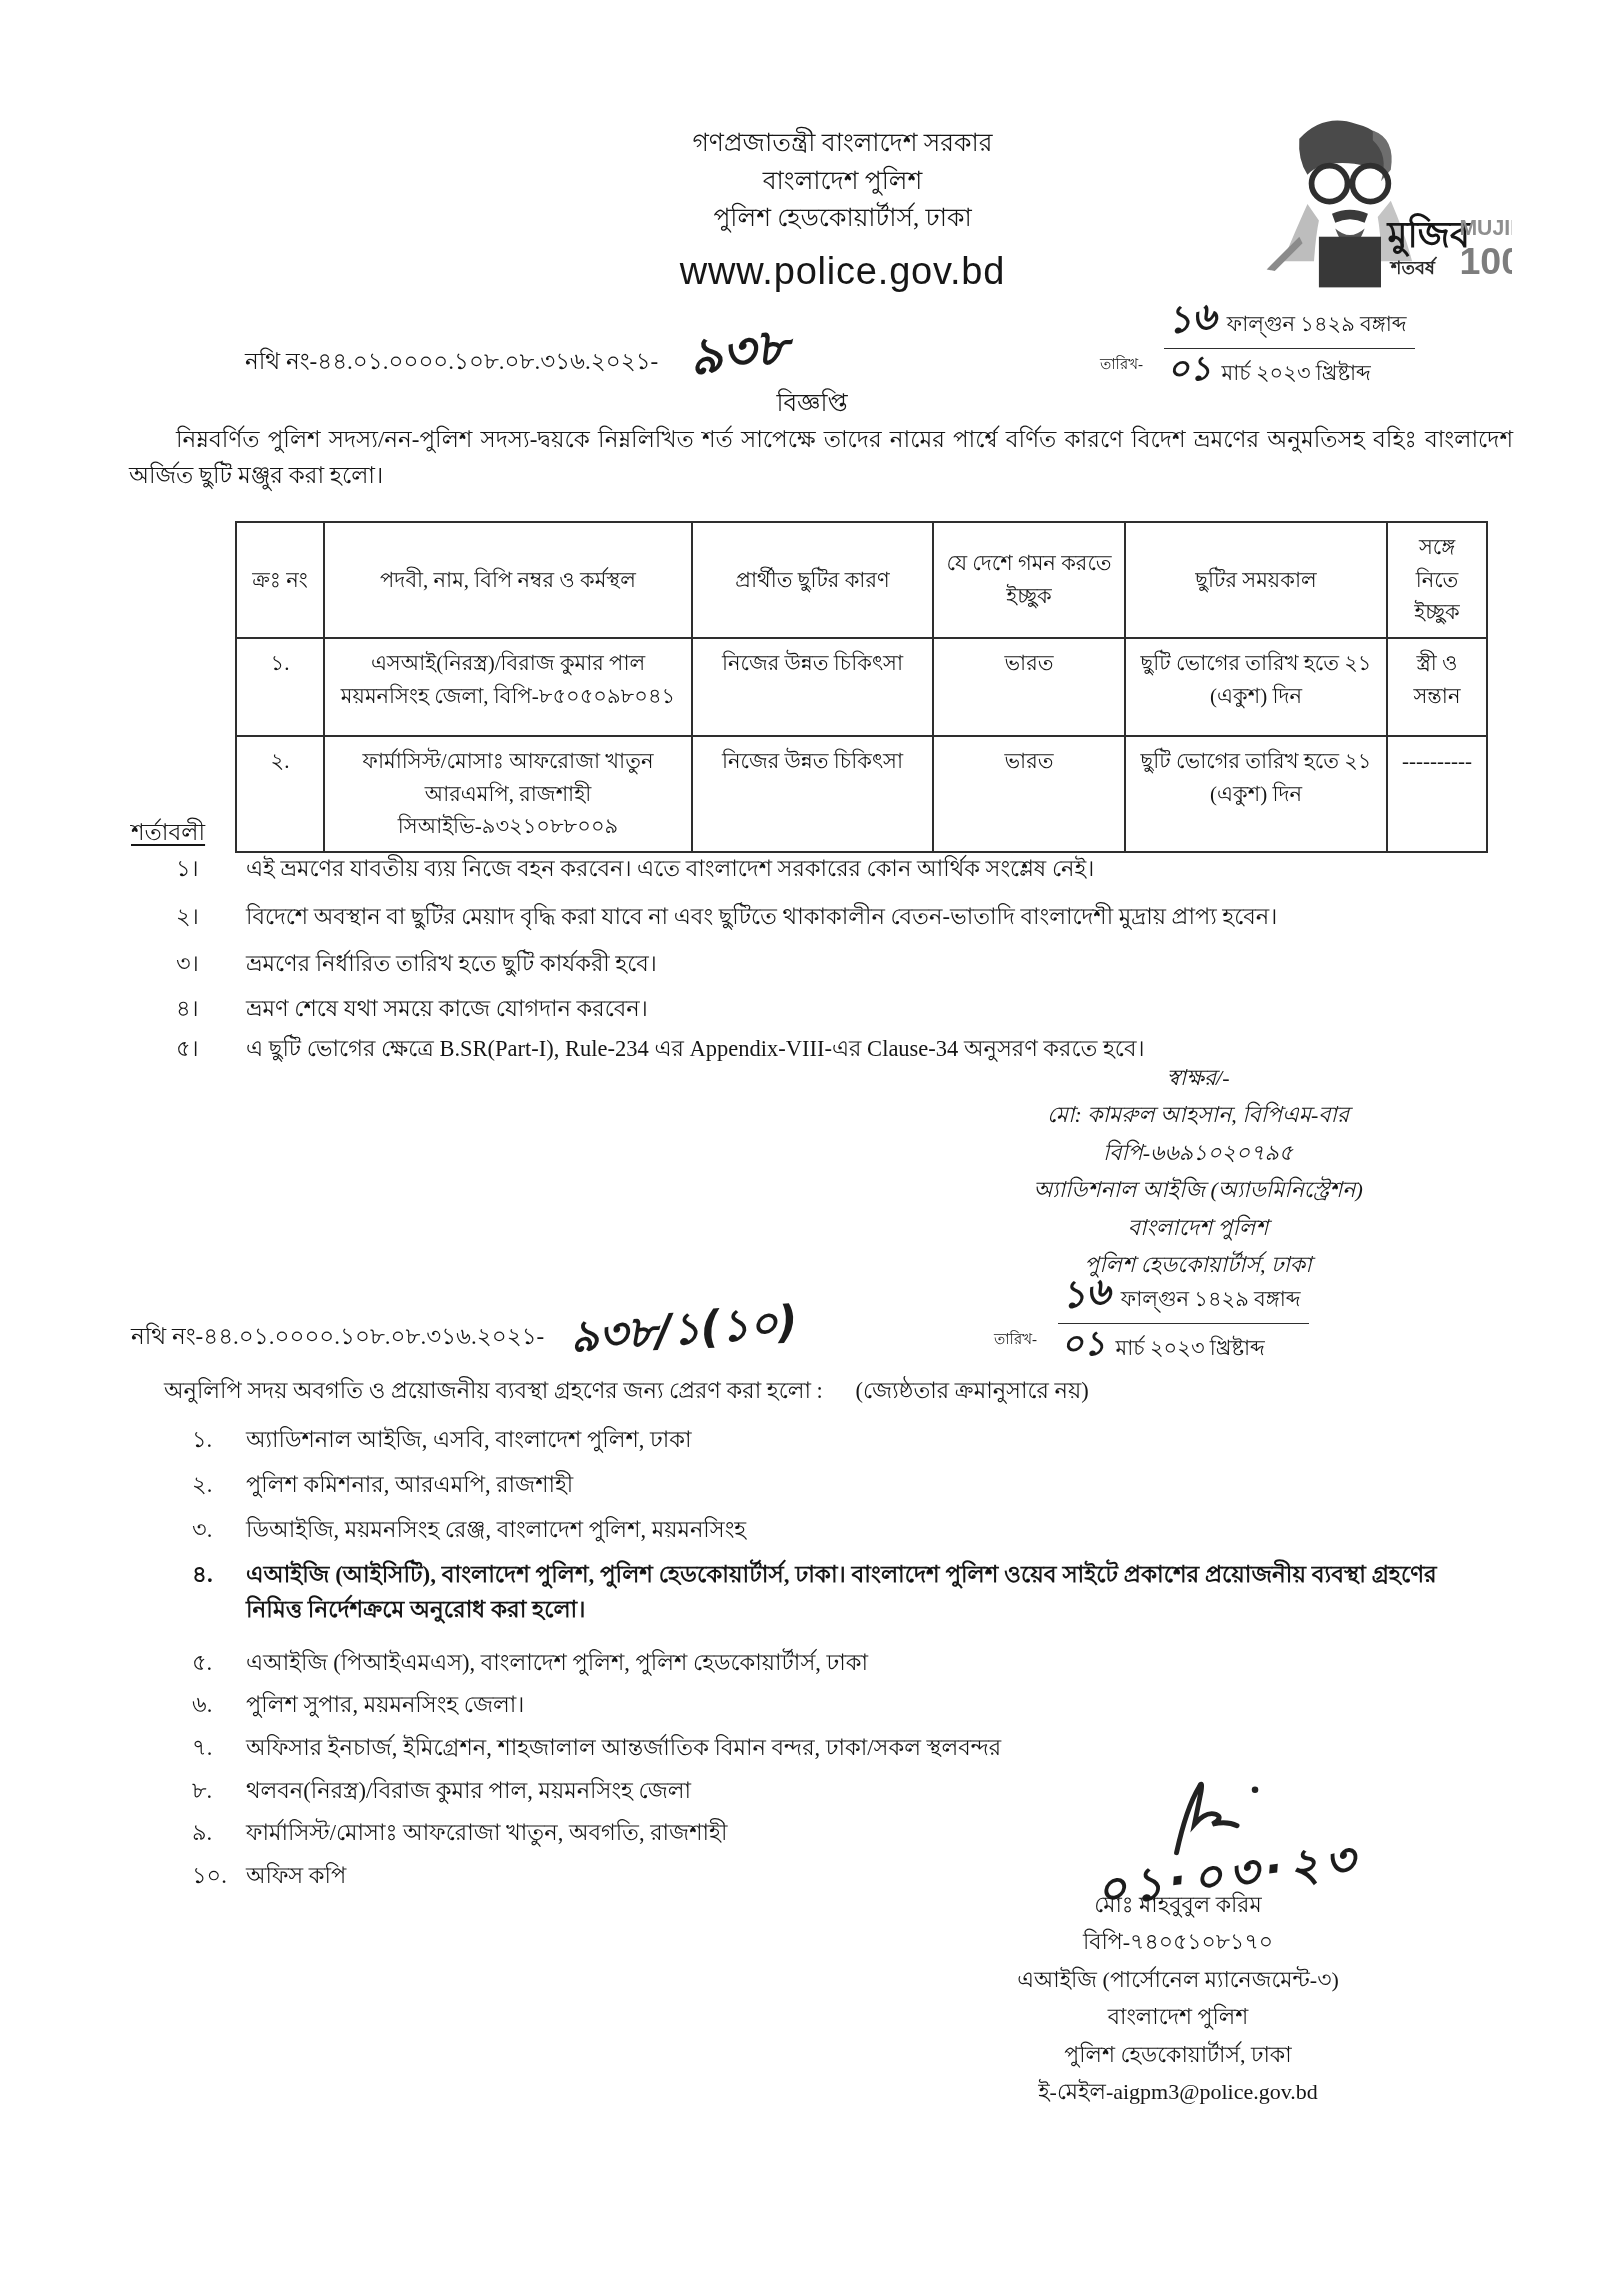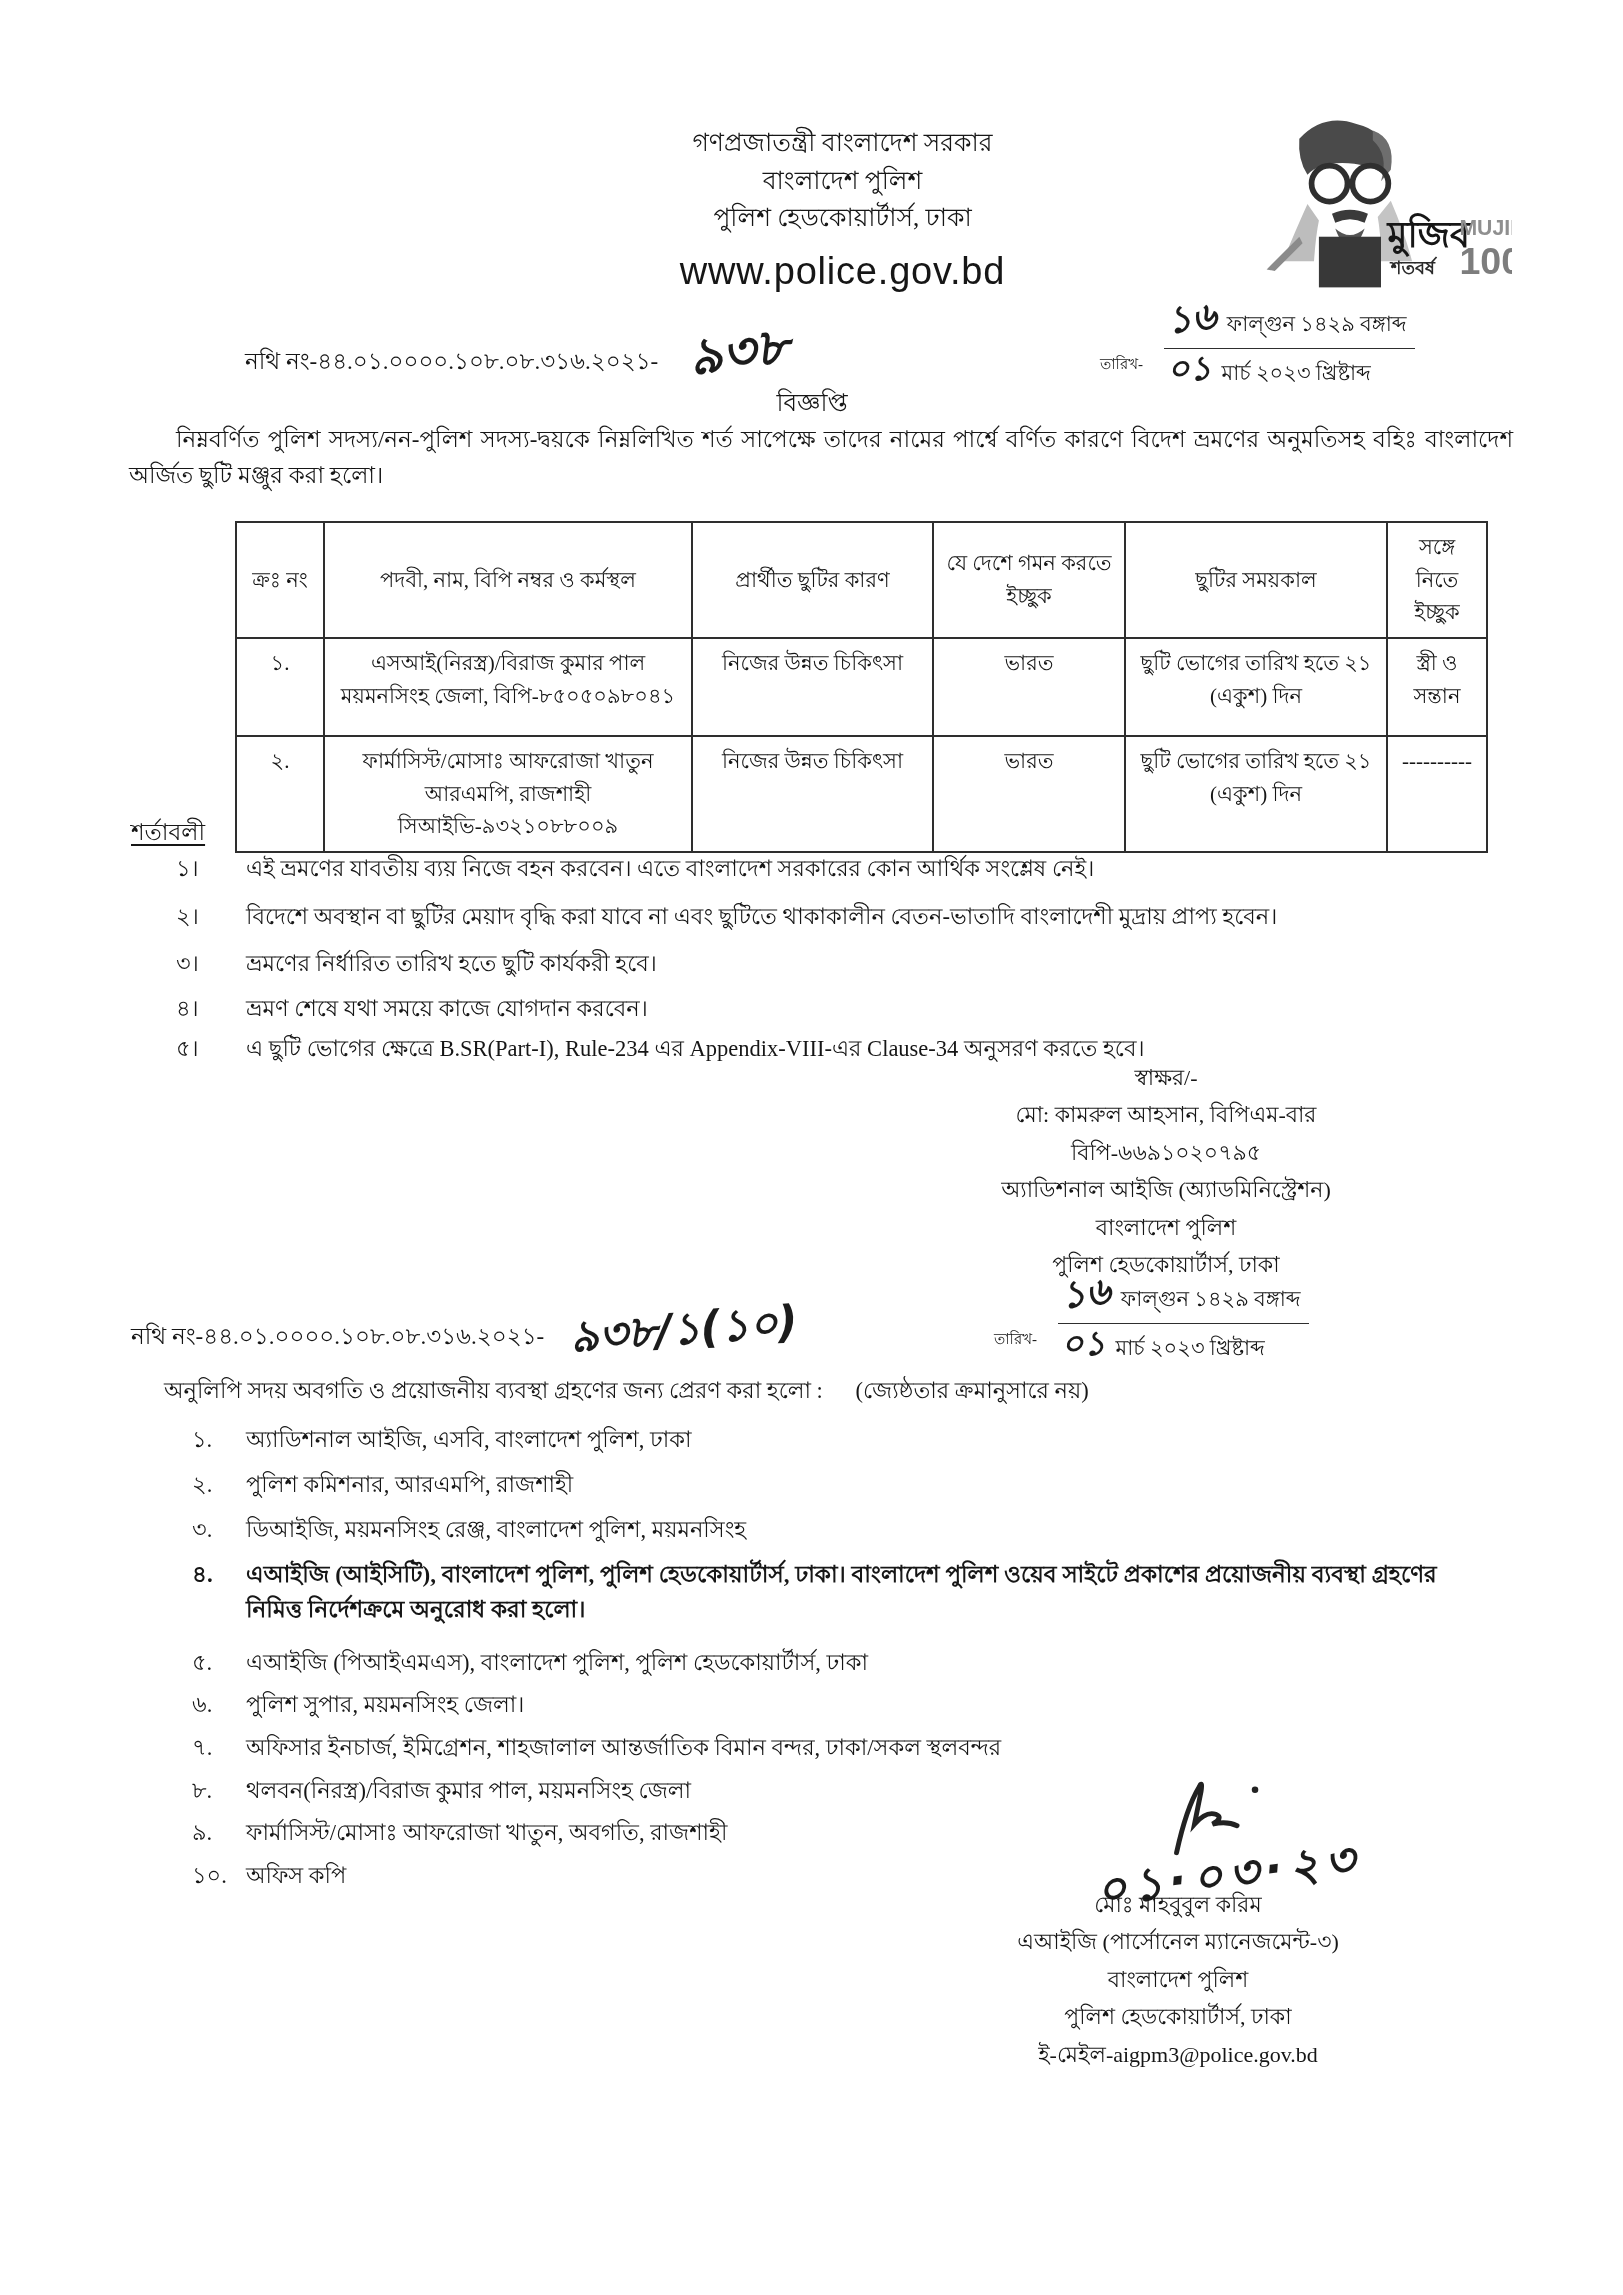--- a/index.html
+++ b/index.html
@@ -50,21 +50,21 @@
   tr.r2 td { height:101px; }
 
   
   .cond-title { left:131px; top:814px; font-size:23px; text-decoration:underline; text-underline-offset:4.1px; }
   .cond-row { left:176px; width:1342px; font-size:22.5px; line-height:1.5; display:flex; }
   .cond-no { width:70px; flex:0 0 70px; }
   .cond-text { flex:1; }
 
   
   .sig-block { text-align:center; font-size:22px; line-height:1.7; }
-  .sig1 { left:904px; top:1059px; width:524px; }
+  .sig1 { left:936px; top:1059px; width:524px;font-style:italic; }
   .sig2 { left:908px; top:1886px; width:540px; }
 
   
   .cc-intro { left:164px; top:1373px; font-size:22.5px; white-space:nowrap; }
   .cc-row { left:192px; width:1309px; font-size:22.5px; line-height:1.5; display:flex; }
   .cc-no { width:54px; flex:0 0 54px; }
   .cc-text { flex:1; max-width:1211px; }
   .cc-strong .cc-text, .cc-strong .cc-no { font-weight:bold; font-size:23px; }
 
   .squiggle { left:1152px; top:1775px; }
@@ -265,20 +265,21 @@
   <div class="abs squiggle">
     <svg width="139" height="90" viewBox="0 0 170 110">
       <path d="M30 95 Q42 40 58 14 Q62 6 60 20 L52 60 Q66 44 78 48 Q88 52 74 60 Q92 56 104 62" fill="none" stroke="#222" stroke-width="6" stroke-linecap="round"></path>
       <circle cx="126" cy="18" r="4" fill="#222"></circle>
     </svg>
   </div>
   <div class="abs hand approve-date">০১·০৩·২৩</div>
 
   <div class="abs sig-block sig2">
     <div>মোঃ মাহবুবুল করিম</div>
+    <div>বিপি-৭৪০৫১০৮১৭০</div>
     <div>এআইজি (পার্সোনেল ম্যানেজমেন্ট-৩)</div>
     <div>বাংলাদেশ পুলিশ</div>
     <div>পুলিশ হেডকোয়ার্টার্স, ঢাকা</div>
     <div>ই-মেইল-aigpm3@police.gov.bd</div>
   </div>
 
 </div>
 
 
 </body></html>

